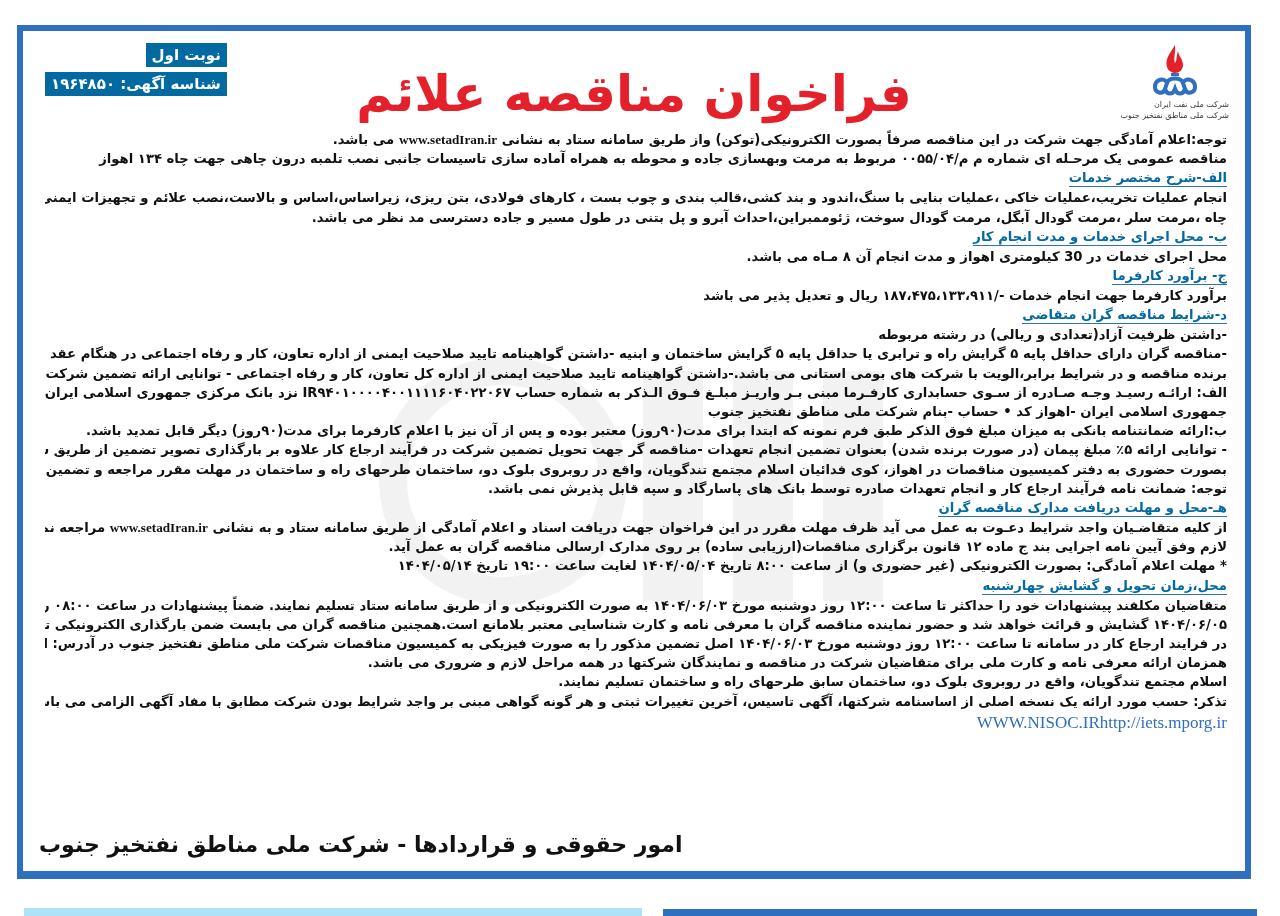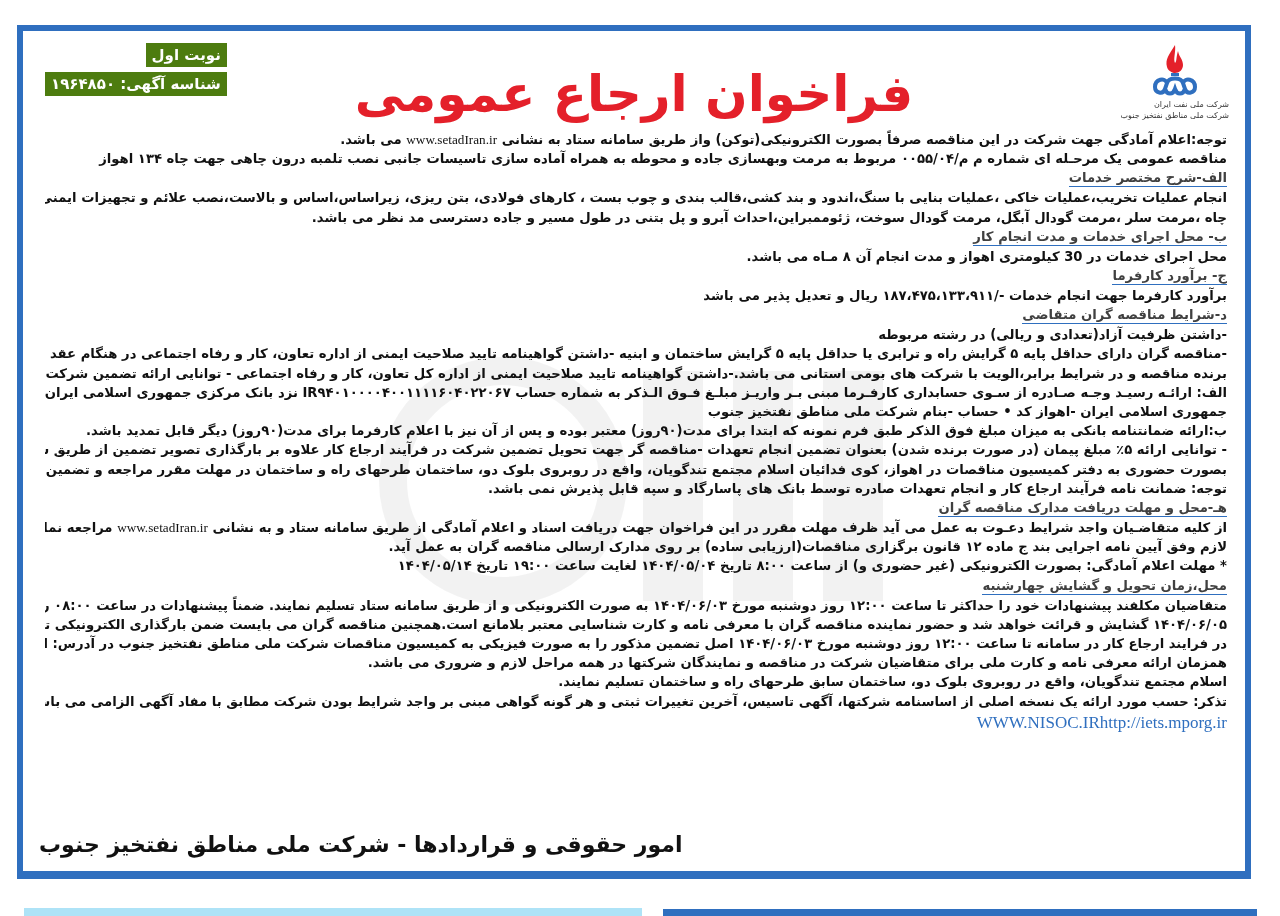--- a/index.html
+++ b/index.html
@@ -3,31 +3,31 @@
 <meta charset="utf-8">
 <style>
   html, body { margin:0; padding:0; background:#ffffff; }
   body { width:1280px; height:916px; position:relative; overflow:hidden;
          font-family:"DejaVu Sans", sans-serif; color:#111; }
   .frame { position:absolute; left:17px; top:25px; width:1234px; height:854px;
            border:6px solid #2f6fbf; border-bottom-width:8px; background:#fff; box-sizing:border-box; }
   .title { position:absolute; top:28px; left:0; right:0; text-align:center;
            color:#e4202a; font-weight:bold; font-size:50px; line-height:70px; letter-spacing:0; }
   .badges { position:absolute; left:22px; top:12px; direction:rtl; }
-  .badge { background:#4d7c0f; color:#fff; font-weight:bold; font-size:15px;
+  .badge { background:#0369a1; color:#fff; font-weight:bold; font-size:15px;
            padding:3px 6px; display:inline-block; margin-bottom:5px; white-space:nowrap; }
   .badge.small { display:block; width:max-content; }
   .logo { position:absolute; right:16px; top:12px; width:108px; }
   .logo svg { display:block; margin:0 auto; }
   .logo .lt { font-size:8px; color:#333; line-height:11px; white-space:nowrap; }
   .content { position:absolute; top:99px; right:18px; left:22px; direction:rtl;
              font-size:13.2px; line-height:19.2px; font-weight:bold; }
   .content p { margin:0; white-space:nowrap; overflow:hidden; }
-  .h { color:#404040; font-weight:bold; display:inline-block; border-bottom:1px solid #2f6fbf; line-height:17px; margin-bottom:1px; }
-  .latin { font-family:"Liberation Serif", serif; font-weight:normal; direction:ltr; unicode-bidi:embed; }
+  .h { color:#0369a1; font-weight:bold; display:inline-block; border-bottom:1px solid #2f6fbf; line-height:17px; margin-bottom:1px; }
+  .latin { font-family:"Liberation Serif", serif; font-weight:bold; direction:ltr; unicode-bidi:embed; }
   .links { color:#2f6fbf; font-family:"Liberation Serif", serif; font-weight:normal; font-size:17px; direction:ltr; text-align:right; padding-right:0; margin-top:2px; }
   .footer { position:absolute; left:16px; bottom:14px; font-size:22px; font-weight:bold; direction:rtl; }
   .strip-left { position:absolute; left:24px; top:908px; width:618px; height:8px; background:#aee3f7; }
   .strip-right { position:absolute; left:663px; top:909px; width:594px; height:7px; background:#2f6fbf; }
   .watermark { position:absolute; left:240px; top:300px; width:700px; height:320px; opacity:0.10; pointer-events:none; }
 </style>
 </head>
 <body>
 
 <div class="frame">
@@ -35,21 +35,21 @@
   <div class="logo">
     <svg width="52" height="56" viewBox="0 0 52 56">
       <path d="M26 2 C20 12 16 16 18 24 C19 28 24 30 26 30 C30 30 34 27 34 22 C34 16 30 14 29 8 C27 14 28 18 26 20 C24 16 27 9 26 2 Z" fill="#e4202a"></path>
       <rect x="22" y="30" width="8" height="3" fill="#2f6fbf"></rect>
       <path d="M6 44 C6 36 16 34 18 40 C20 34 32 34 34 40 C36 34 46 36 46 44 C46 50 38 52 36 46 C34 52 28 52 26 46 C24 52 18 52 16 46 C14 52 6 50 6 44 Z" fill="none" stroke="#2f6fbf" stroke-width="4"></path>
     </svg>
     <div class="lt">شرکت ملی نفت ایران</div>
     <div class="lt">شرکت ملی مناطق نفتخیز جنوب</div>
   </div>
 
-  <div class="title">فراخوان ارجاع عمومی</div>
+  <div class="title">فراخوان مناقصه علائم</div>
 
   <div class="badges">
     <span class="badge">نوبت اول</span>
     <span class="badge small">شناسه آگهی: ۱۹۶۴۸۵۰</span>
   </div>
 
   <svg class="watermark" viewBox="0 0 700 320">
     <circle cx="240" cy="150" r="110" fill="none" stroke="#888" stroke-width="28"></circle>
     <rect x="380" y="40" width="60" height="230" fill="#888"></rect>
     <rect x="470" y="40" width="60" height="230" fill="#888"></rect>

